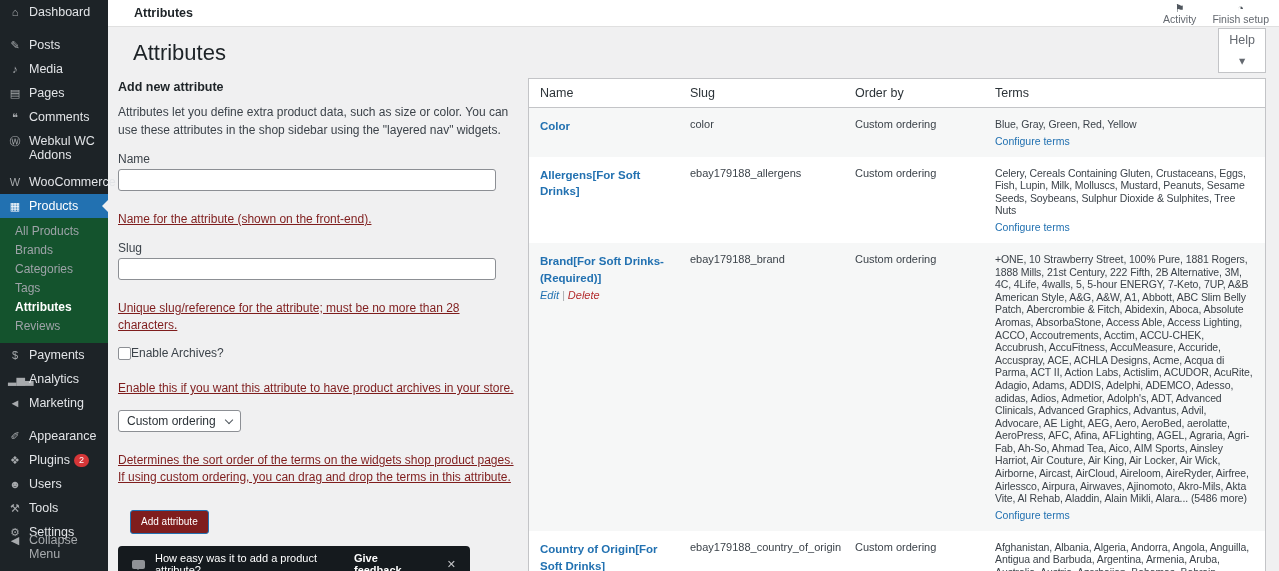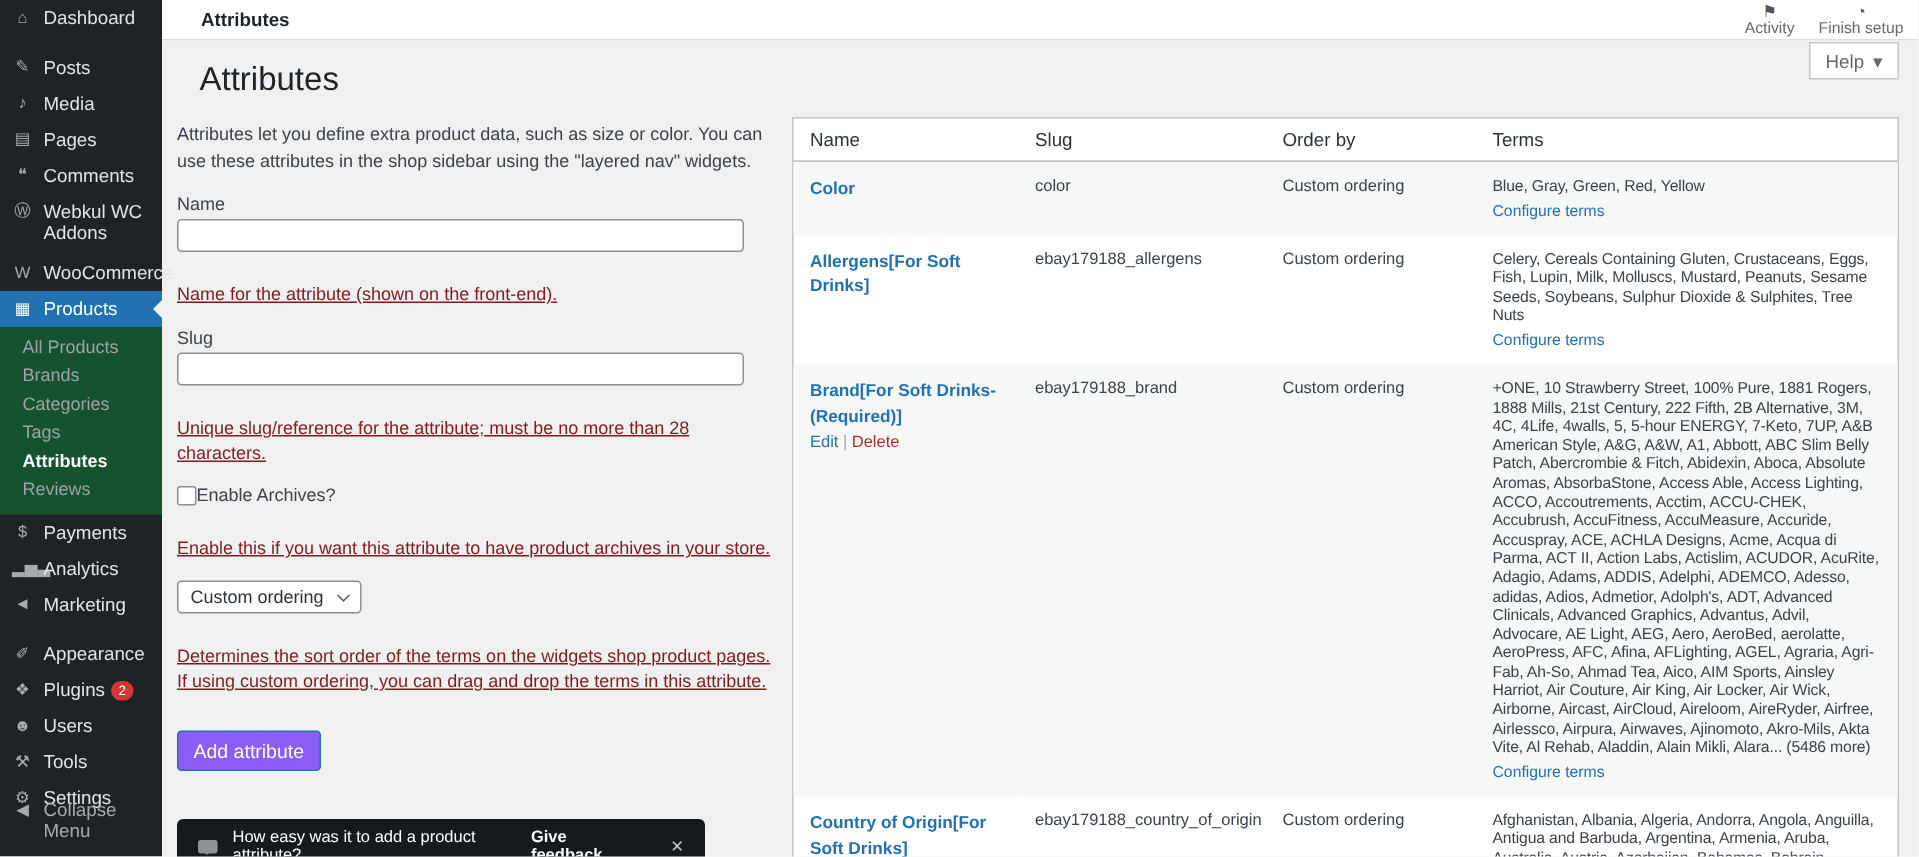--- a/index.html
+++ b/index.html
@@ -44,21 +44,21 @@
   .topbar {
     height:27px; background:#fff; border-bottom:1px solid #e0e0e0;
     display:flex; align-items:center; padding:0 10px 0 26px;
   }
   .crumb { font-weight:bold; font-size:12.5px; color:#1d2327; }
   .topbar-right { margin-left:auto; display:flex; gap:16px; align-items:flex-start; }
   .tb-item { display:flex; flex-direction:column; align-items:center; font-size:10.5px; color:#646970; line-height:11px; cursor:pointer; padding-top:1px; }
   .tb-icon { font-size:11px; line-height:12px; color:#50575e; }
   .help-tab {
     position:absolute; right:13px; top:28px; background:#fff; border:1px solid #c3c4c7;
-    padding:4px 10px; font-size:12.5px; color:#646970; display:flex; gap:6px; align-items:center; cursor:pointer;
+    padding:4px 10px; font-size:12.5px; color:#646970; display:flex; gap:6px; align-items:center; cursor:pointer;flex-direction:column;
   }
   .page-title { font-size:22px; font-weight:400; color:#1d2327; margin:13px 0 0 25px; }
 
   
   .form-col { position:absolute; left:10px; top:80px; width:398px; font-size:12px; color:#3c434a; }
   .form-col h2 { font-size:12.5px; color:#1d2327; margin-bottom:9px; }
   .intro { line-height:1.5; margin-bottom:13px; }
   .f-label { display:block; margin-bottom:3px; }
   .text-input { width:378px; height:22px; border:1px solid #8c8f94; border-radius:3px; background:#fff; padding:0 6px; font-size:12px; font-family:inherit; }
   .desc { color:#7f1d1d; margin:20px 0 13px; line-height:1.4;text-decoration:underline; }
@@ -68,34 +68,35 @@
     position:relative; display:inline-flex; align-items:center; height:22px;
     border:1px solid #8c8f94; border-radius:3px; background:#fff; padding:0 24px 0 8px;
     font-size:12px; color:#2c3338; cursor:pointer;
   }
   .select .chev {
     position:absolute; right:8px; top:6px; width:6px; height:6px;
     border-right:1.6px solid #50575e; border-bottom:1.6px solid #50575e;
     transform:rotate(45deg);
   }
   .btn-primary {
-    display:inline-block; background:#8b5cf6; border:1px solid #2271b1; color:#fff;
-    font-size:13px; line-height:1; padding:6px 10px; border-radius:3px; margin-top:11px; cursor:pointer;
+    display:inline-block; background:#7f1d1d; border:1px solid #2271b1; color:#fff;
+    font-size:10px; line-height:1; padding:6px 10px; border-radius:3px; margin-top:11px; cursor:pointer;
     font-family:inherit;
+    margin-left:12px;
   }
 
   
   .table-panel { position:absolute; left:420px; top:78px; right:13px; background:#fff; border:1px solid #c3c4c7; }
   table { width:100%; border-collapse:collapse; table-layout:fixed; }
   col.c-name { width:150px; } col.c-slug { width:165px; } col.c-order { width:140px; }
   th { text-align:left; font-size:12.5px; font-weight:400; color:#2c3338; padding:7px 11px; border-bottom:1px solid #c3c4c7; }
   td { vertical-align:top; padding:10px 11px; font-size:11px; color:#3c434a; }
   tr.striped td { background:#f6f7f7; }
   .name-link { color:#2271b1; font-weight:bold; font-size:11.5px; line-height:1.45; display:inline-block; }
-  .row-actions { margin-top:3px; font-size:11px; }
+  .row-actions { margin-top:3px; font-size:11px;font-style:italic; }
   .row-actions .edit { color:#2271b1; }
   .row-actions .sep { color:#a7aaad; margin:0 3px; }
   .row-actions .del { color:#b32d2e; }
   .terms-text { font-size:10.5px; line-height:12.6px; letter-spacing:-0.1px; display:block; }
   .configure { display:inline-block; margin-top:4px; color:#2271b1; font-size:10.5px; }
 
   
   .toast {
     position:absolute; left:10px; top:546px; width:352px; height:36px;
     background:#151a1e; border-radius:4px; color:#fff;
@@ -208,20 +209,21 @@
   </div>
 
   <div class="help-tab">
     <span>Help</span>
     <span>▾</span>
   </div>
 
   <h1 class="page-title">Attributes</h1>
 
   <div class="form-col">
+    <h2>Add new attribute</h2>
     <p class="intro">Attributes let you define extra product data, such as size or color. You can use these attributes in the shop sidebar using the "layered nav" widgets.</p>
 
     <label class="f-label">Name</label>
     <input class="text-input" type="text" style="">
     <p class="desc">Name for the attribute (shown on the front-end).</p>
 
     <label class="f-label">Slug</label>
     <input class="text-input" type="text" style="">
     <p class="desc">Unique slug/reference for the attribute; must be no more than 28 characters.</p>
 

